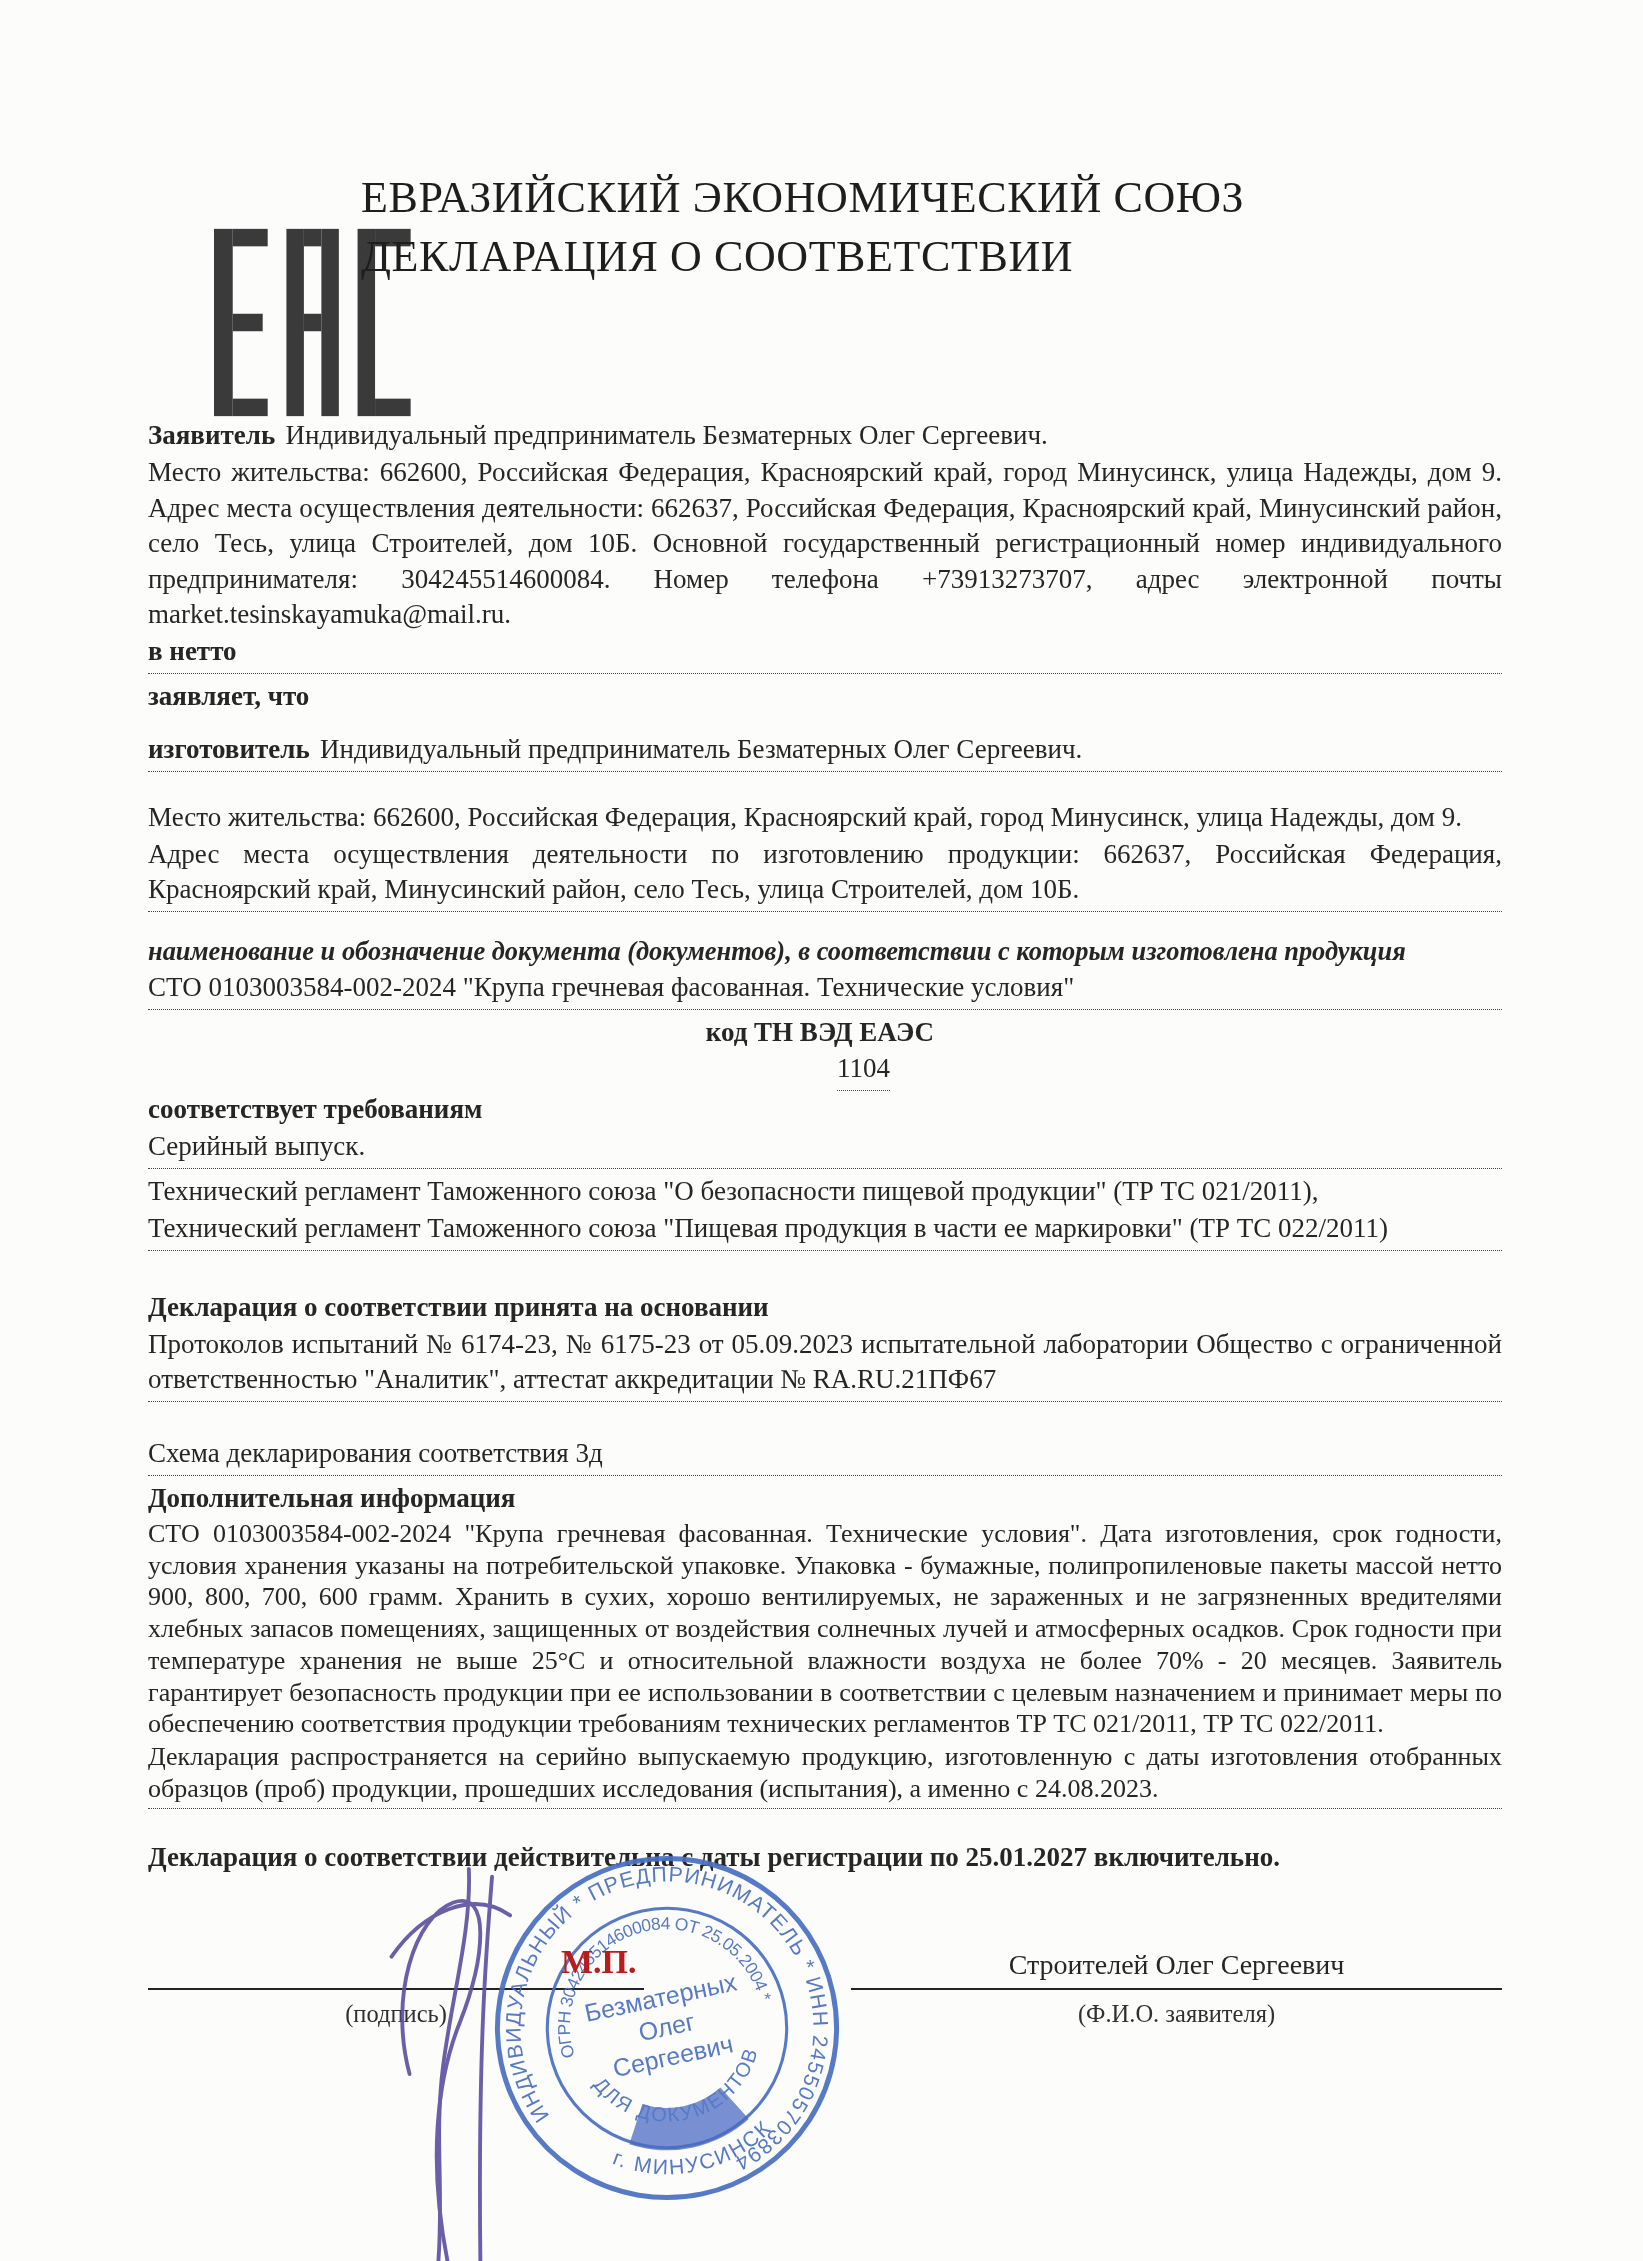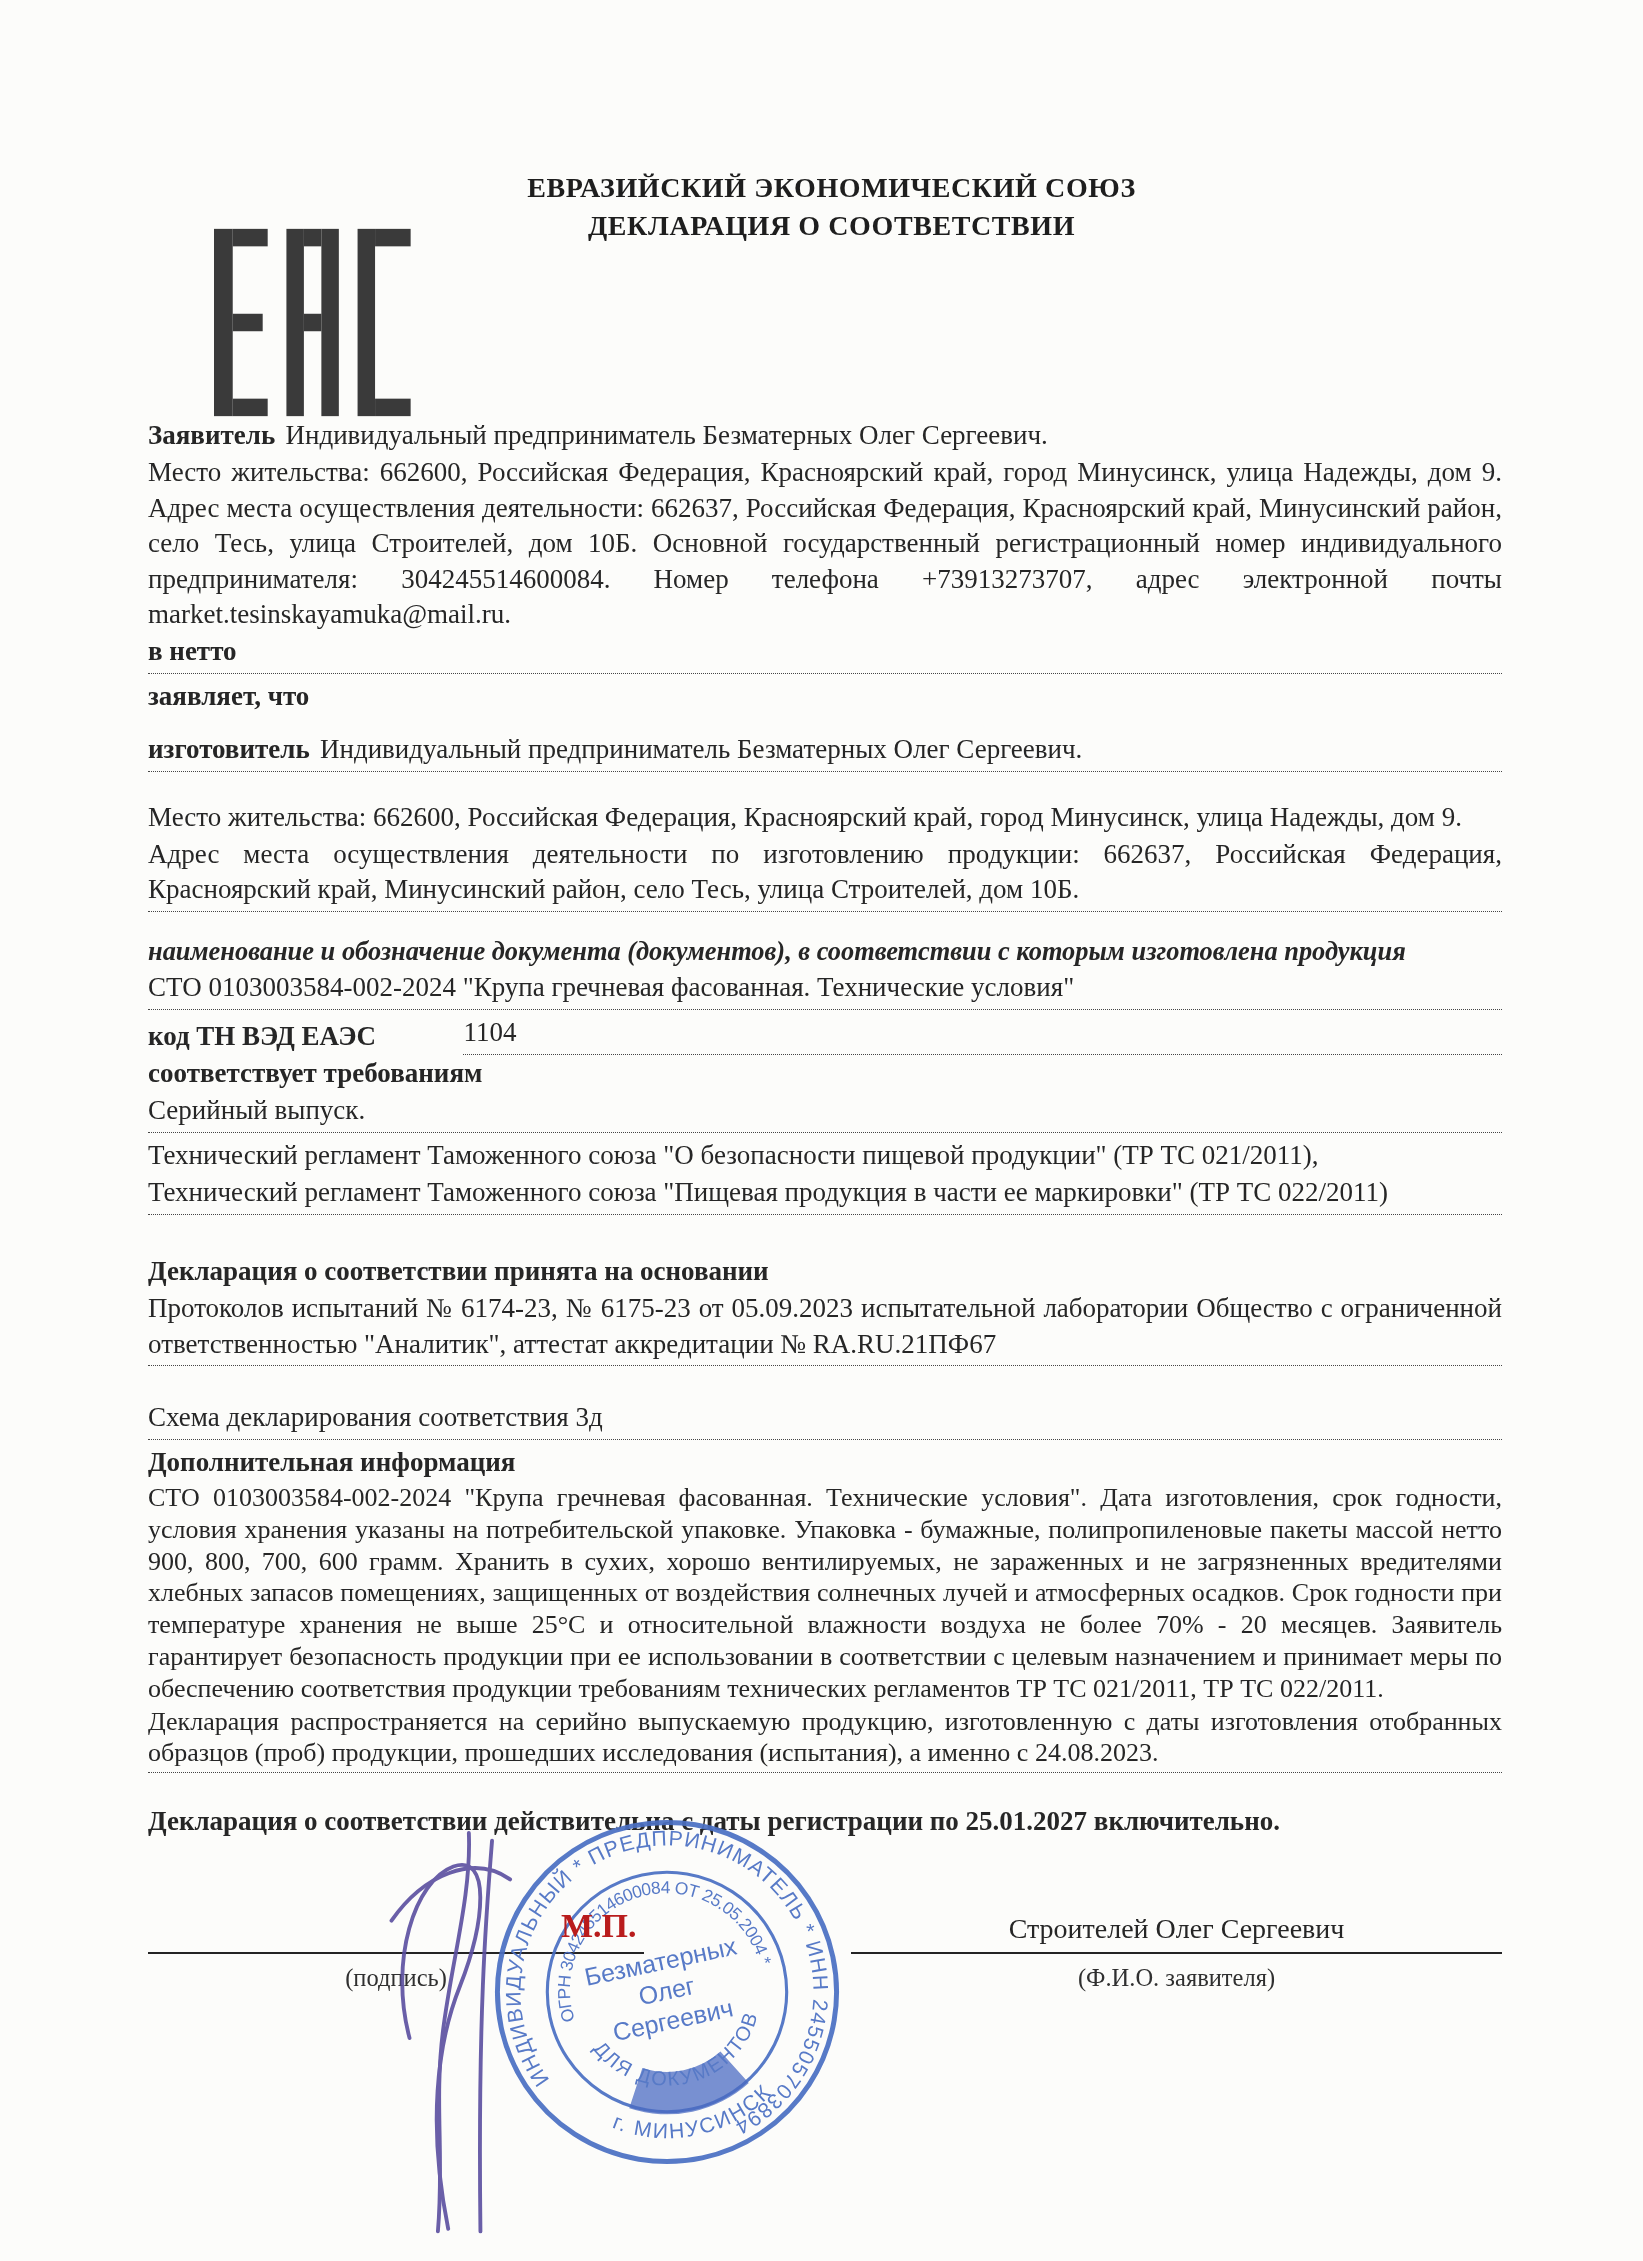--- a/index.html
+++ b/index.html
@@ -5,40 +5,40 @@
   html,body{margin:0;padding:0;background:#e8e8e8;}
   .page{
     width:1644px;height:2261px;position:relative;margin:0 auto;
     background:#fcfcfa;color:#262626;
     font-family:"Liberation Serif", serif;overflow:hidden;
   }
   
   .eac-logo{position:absolute;left:214px;top:227px;width:206px;height:191px;}
   
   .title{
-    position:absolute;top:169px;left:361px;width:941px;text-align:center;
-    font-weight:bold;font-size:28px;line-height:1.34;letter-spacing:0.6px;color:#1e1e1e;
+    position:absolute;top:169px;left:361px;width:941px;
+    font-weight:normal;font-size:44px;line-height:1.34;letter-spacing:0.6px;color:#1e1e1e;
   }
   
   .content{position:absolute;left:148px;width:1354px;top:418px;font-size:27px;line-height:1.32;}
   .para{margin:0 0 1.3px 0;}
   .just{text-align:justify;}
   .bold{font-weight:bold;}
   .small{font-size:26px;line-height:1.22;}
   .nowrap{white-space:nowrap;}
   .lbl{font-weight:bold;margin-right:10.3px;}
   .dotted{border-bottom:1.9px dotted #454545;padding-bottom:3.2px;margin-bottom:5.2px;}
   .mt-manuf{margin-top:17px;}
   .mt-res{margin-top:28px;}
   .mt-doc{margin-top:22px;font-style:italic;}
   .mt-tnved{margin-top:22px;}
   .mt-basis{margin-top:39px;}
   .mt-scheme{margin-top:34px;}
   .mt-validity{margin-top:31px;}
-  .tnved-row{display:flex;align-items:flex-end;margin:0 0 1.3px 0;}
+  .tnved-row{display:flex;align-items:center;margin:0 0 1.3px 0;flex-direction:column;}
   .tnved-row .lbl{flex:0 0 auto;}
   .tnved-val{flex:1 1 auto;margin-left:77px;padding-bottom:3.2px;border-bottom:1.9px dotted #454545;}
   
   .sig-area{position:relative;height:413px;margin-top:10.3px;}
   .line{position:absolute;height:0;border-top:2.6px solid #242424;z-index:1;}
   .line-left{left:0;top:102px;width:496px;}
   .line-right{left:703px;top:102px;width:651px;}
   .cap{position:absolute;font-size:24.5px;color:#303030;z-index:2;}
   .cap-sign{left:0;top:112px;width:496px;text-align:center;}
   .cap-fio{left:703px;top:112px;width:651px;text-align:center;}

